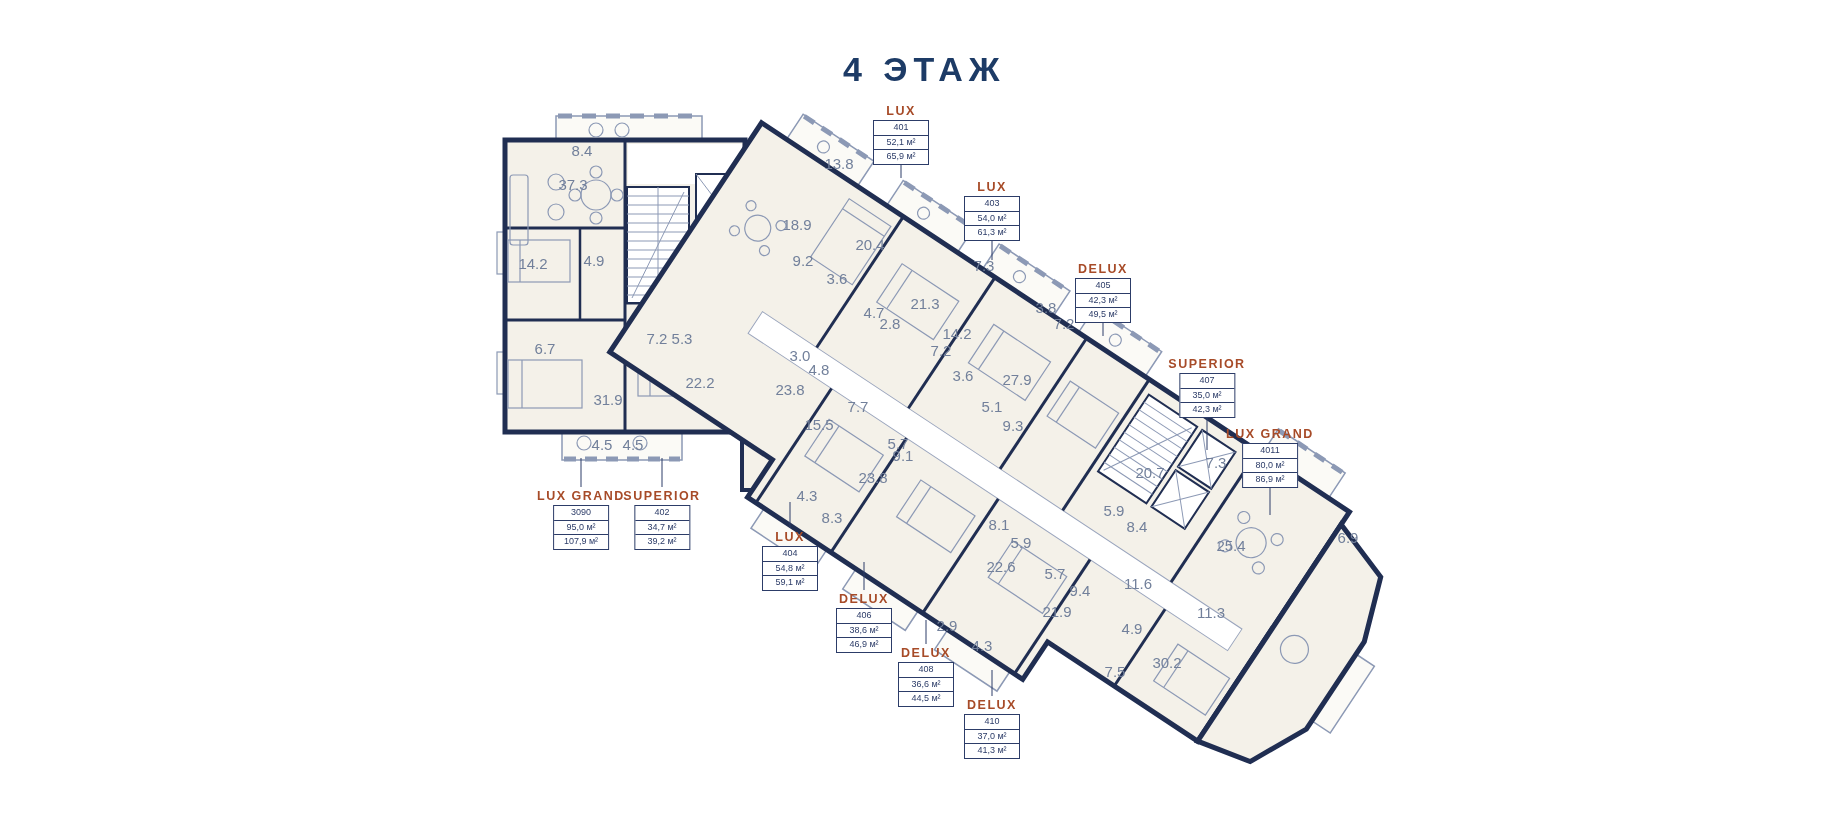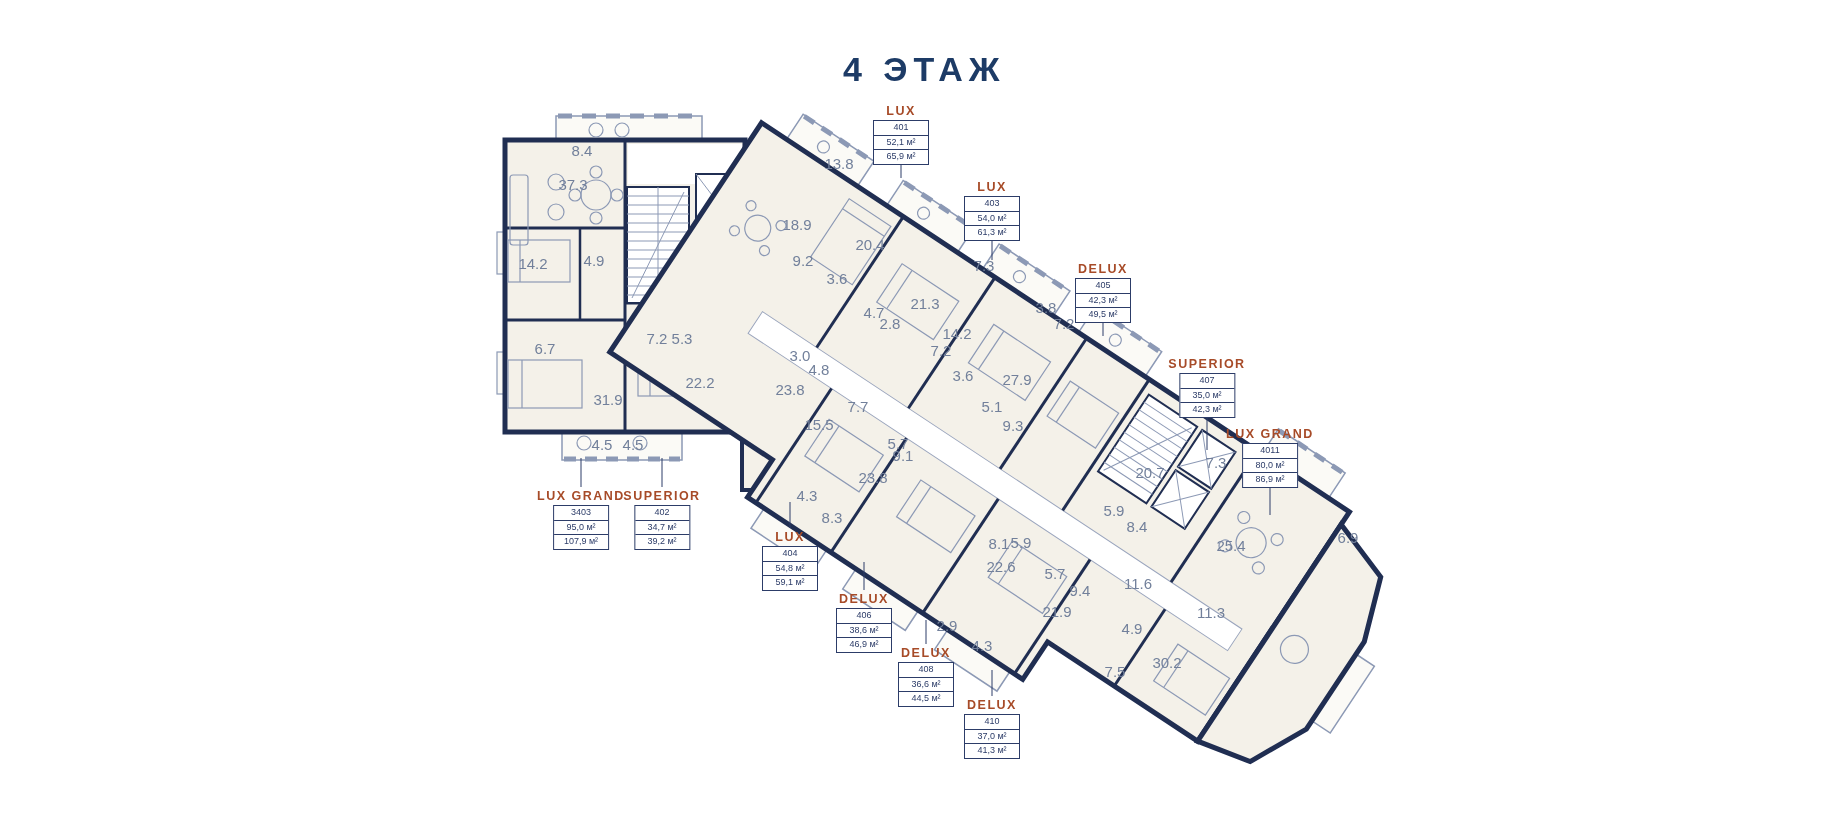--- a/index.html
+++ b/index.html
@@ -254,21 +254,21 @@
     <div class="callout-type">LUX GRAND</div>
     <div class="callout-table">
       <div>4011</div>
       <div>80,0 м²</div>
       <div>86,9 м²</div>
     </div>
   </div>
   <div class="callout" style="left:581px;top:489px">
     <div class="callout-type">LUX GRAND</div>
     <div class="callout-table">
-      <div>3403</div>
+      <div>3090</div>
       <div>95,0 м²</div>
       <div>107,9 м²</div>
     </div>
   </div>
   <div class="callout" style="left:662px;top:489px">
     <div class="callout-type">SUPERIOR</div>
     <div class="callout-table">
       <div>402</div>
       <div>34,7 м²</div>
       <div>39,2 м²</div>
@@ -338,21 +338,21 @@
   <span class="rm" style="left:898px;top:443px">5.7</span>
   <span class="rm" style="left:903px;top:455px">9.1</span>
   <span class="rm" style="left:800px;top:355px">3.0</span>
   <span class="rm" style="left:819px;top:369px">4.8</span>
   <span class="rm" style="left:790px;top:389px">23.8</span>
   <span class="rm" style="left:858px;top:406px">7.7</span>
   <span class="rm" style="left:819px;top:424px">15.5</span>
   <span class="rm" style="left:873px;top:477px">23.8</span>
   <span class="rm" style="left:807px;top:495px">4.3</span>
   <span class="rm" style="left:832px;top:517px">8.3</span>
-  <span class="rm" style="left:999px;top:543px">8.1</span>
+  <span class="rm" style="left:999px;top:524px">8.1</span>
   <span class="rm" style="left:1150px;top:472px">20.7</span>
   <span class="rm" style="left:1216px;top:462px">7.3</span>
   <span class="rm" style="left:1114px;top:510px">5.9</span>
   <span class="rm" style="left:1137px;top:526px">8.4</span>
   <span class="rm" style="left:1231px;top:545px">25.4</span>
   <span class="rm" style="left:1348px;top:537px">6.9</span>
   <span class="rm" style="left:1138px;top:583px">11.6</span>
   <span class="rm" style="left:1211px;top:612px">11.3</span>
   <span class="rm" style="left:1021px;top:542px">5.9</span>
   <span class="rm" style="left:1001px;top:566px">22.6</span>

